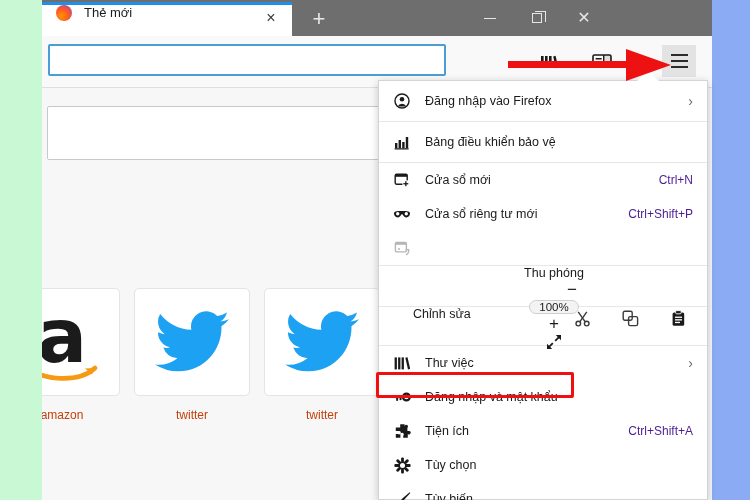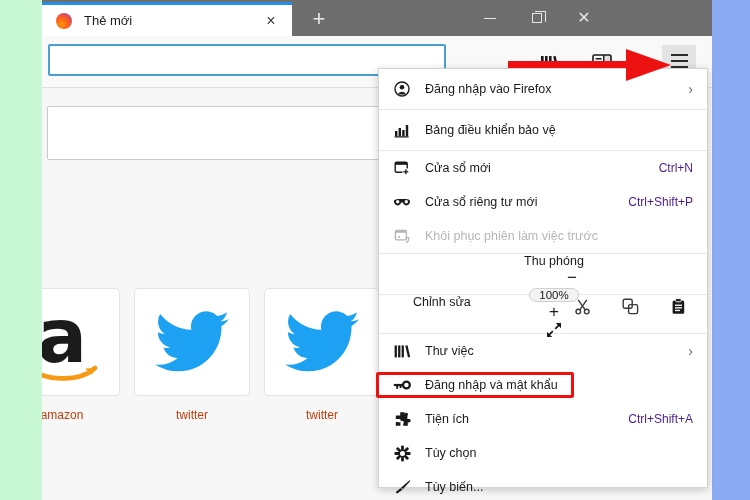--- a/index.html
+++ b/index.html
@@ -40,21 +40,21 @@
   .titlebar {
     position: absolute; left: 0; top: 0;
     width: 670px; height: 36px;
     background: #6e6e6e;
   }
   .tab {
     position: absolute; left: 0; top: 2px;
     width: 250px; height: 34px;
     background: #ffffff;
     border-top: 3px solid #1f8fe8;
-    display: flex; align-items: center;
+    display: flex; align-items: flex-start;
   }
   .tab-fav {
     margin-left: 14px;
     width: 16px; height: 16px;
     border-radius: 50%;
     background: radial-gradient(circle at 35% 70%, #ff9500 0%, #ff5b22 45%, #9b3fbf 100%);
     flex: none;
   }
   .tab-title {
     margin-left: 12px;
@@ -170,21 +170,21 @@
     color: #c2410c;
   }
   .amz-a {
     font-family: "DejaVu Sans", sans-serif;
     font-size: 74px; font-weight: 700; color: #1b1b1b;
     line-height: 0.78; margin-top: 6px;
   }
 
   
   .panel {
-    position: absolute; left: 378px; top: 68px;
+    position: absolute; left: 378px; top: 80px;
     width: 330px; height: 420px;
     background: #ffffff;
     border: 1px solid #d4d4d4;
     box-shadow: 0 2px 8px rgba(0,0,0,0.20);
     z-index: 40;
   }
   .panel-nub {
     position: absolute; left: 637px; top: 71px;
     width: 0; height: 0;
     border-left: 11px solid transparent;
@@ -446,21 +446,20 @@
       <div class="pitem dis">
         <span class="ic">
           <svg width="16" height="16" viewBox="0 0 16 16">
             <rect x="1.4" y="2.4" width="11" height="9.5" rx="1.3" fill="none" stroke="#b6b6b6" stroke-width="1.4"></rect>
             <rect x="1.4" y="2.4" width="11" height="2.4" fill="#b6b6b6"></rect>
             <circle cx="5" cy="9" r="1" fill="#b6b6b6"></circle>
             <path d="M11.6 9.6 h3 v3" fill="none" stroke="#b6b6b6" stroke-width="1.4"></path>
             <path d="M14.6 12.6 l-2.4 2.3" fill="none" stroke="#b6b6b6" stroke-width="1.4"></path>
           </svg>
         </span>
-        <span class="lb">Khôi phục phiên làm việc trước</span>
       </div>
     </div>
 
     <div class="pgroup">
       <div class="zoomrow">
         <span class="lb">Thu phóng</span>
         <span class="zbtn zminus">−</span>
         <span class="zlevel">100%</span>
         <span class="zbtn">+</span>
         <span class="zsep"></span>

